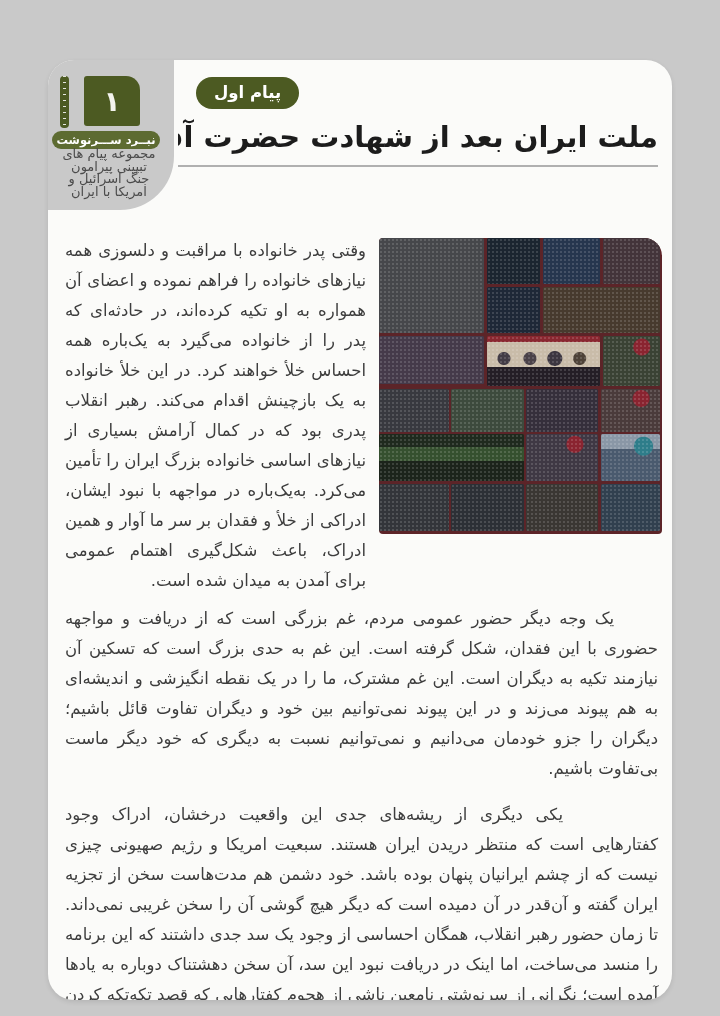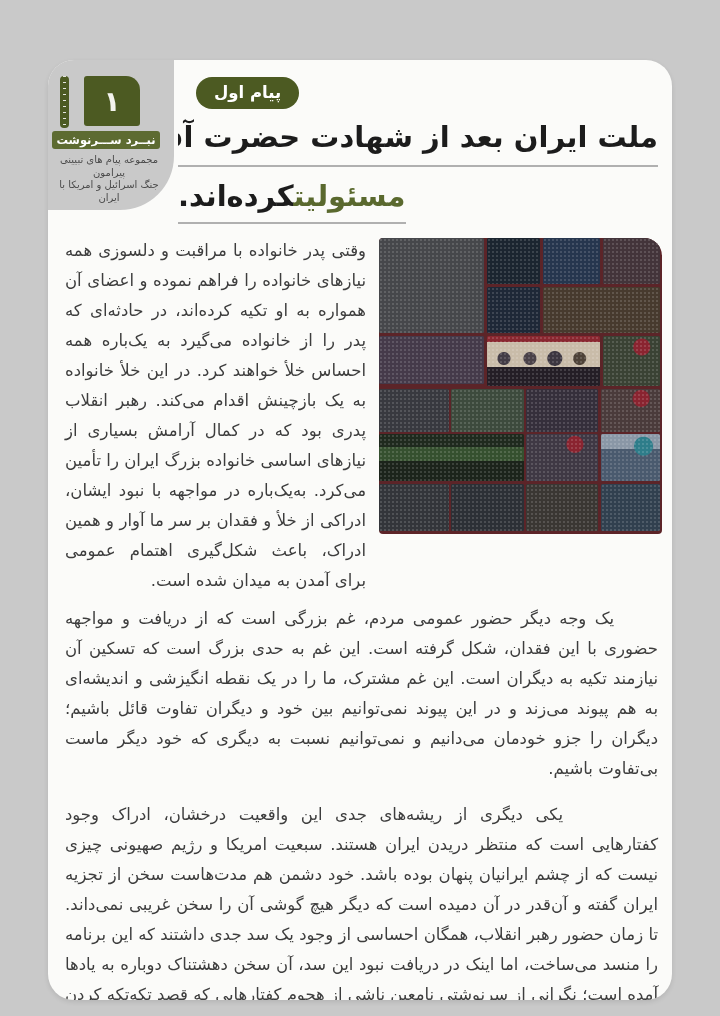--- a/index.html
+++ b/index.html
@@ -29,28 +29,28 @@
     font-size:28px;font-weight:700;
   }
   .v-strip{
     position:absolute;top:16px;right:105px;width:9px;height:52px;
     background:#4c5a22;border-radius:4px;
     background-image:repeating-linear-gradient(180deg, rgba(255,255,255,.85) 0 1.5px, rgba(255,255,255,0) 1.5px 6px);
     background-size:3px 100%;background-position:center;background-repeat:no-repeat;
   }
   .series-ribbon{
     position:absolute;top:71px;right:14px;width:108px;height:18px;
-    background:#5d6b31;border-radius:3px;
+    background:#5d6b31;border-radius:9px;
     color:#fff;font-size:11.5px;font-weight:700;
     display:flex;align-items:center;justify-content:center;
     letter-spacing:0;
   }
   .series-desc{
-    position:absolute;top:94px;right:8px;width:114px;
-    color:#4b4b4b;font-size:10px;line-height:12.5px;text-align:center;
+    position:absolute;top:88px;right:8px;width:114px;
+    color:#4b4b4b;font-size:13px;line-height:12.5px;text-align:center;
   }
   
   .header{position:relative;height:176px;}
   .badge{
     position:absolute;top:17px;left:148px;
     background:#4c5a22;color:#fff;
     font-size:16.5px;font-weight:700;
     padding:6px 18px 7px 18px;border-radius:17px;text-align:right;
   }
   .title{
@@ -127,21 +127,20 @@
     <div class="series-desc">
       <div>مجموعه پیام های تبیینی پیرامون</div>
       <div>جنگ اسرائیل و امریکا با ایران</div>
     </div>
   </div>
 
   <div class="header">
     <div class="badge">پیام اول</div>
     <div class="title">
       <div class="title-line1"><span>ملت ایران بعد از شهادت حضرت آقا </span></div>
-      <div class="title-line2"><span class="u"><span class="grn">مسئولیت</span><span>کرده‌اند.</span></span></div>
     </div>
   </div>
 
   <div class="content">
 
     <div class="collage">
       <div class="tile" style="left:0;top:0;width:105px;height:95px;background-color:#46474b;"></div>
       <div class="tile" style="left:108px;top:0;width:53px;height:46px;background-color:#1b2530;"></div>
       <div class="tile" style="left:164px;top:0;width:57px;height:46px;background-color:#26364e;"></div>
       <div class="tile" style="left:224px;top:0;width:57px;height:46px;background-color:#43343a;"></div>

